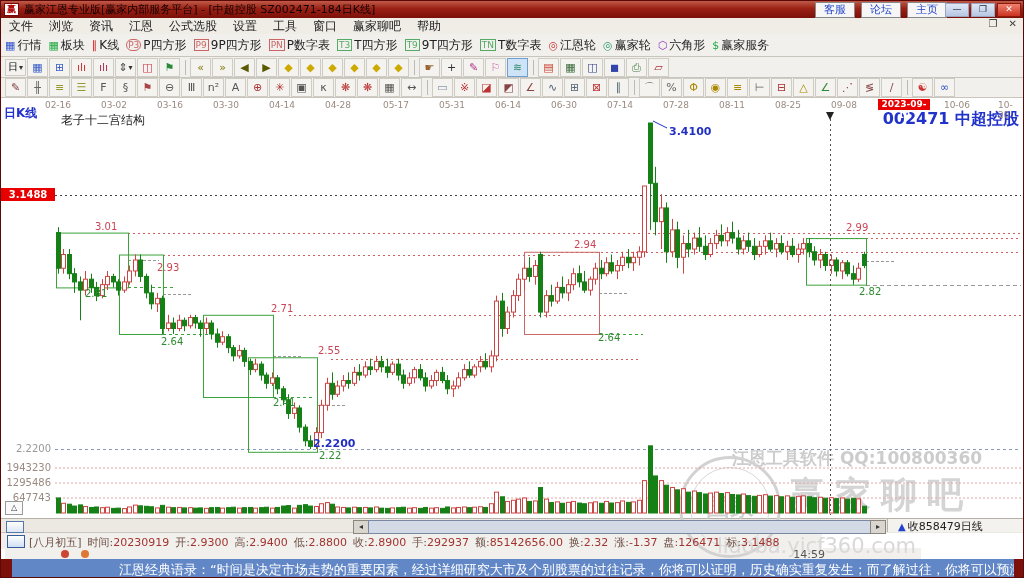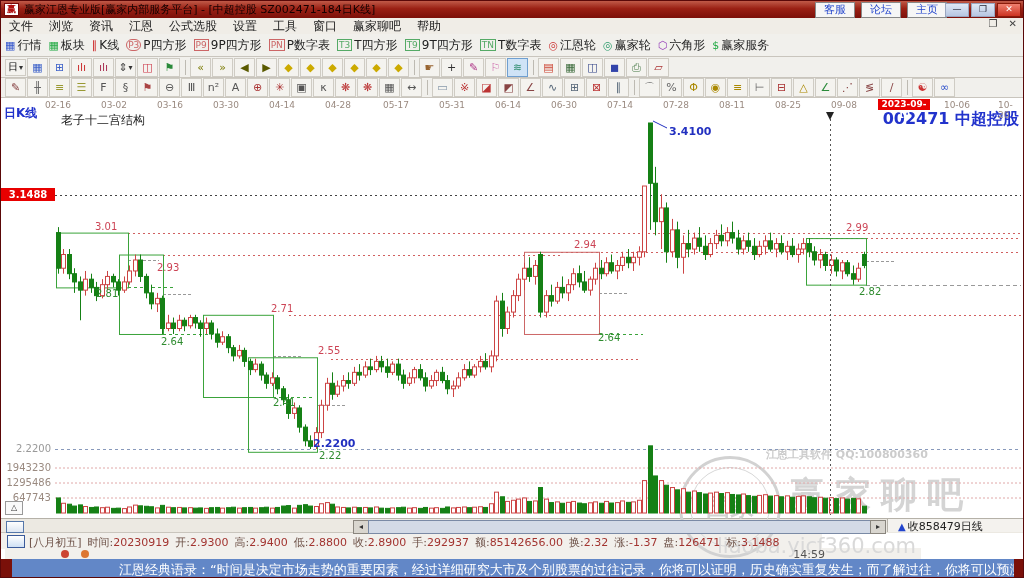--- a/index.html
+++ b/index.html
@@ -401,21 +401,21 @@
       <span class="sep"></span>
       <span class="ibtn">
         <span style="color: rgb(204, 51, 51);">☯</span>
       </span>
       <span class="ibtn">
         <span style="color: rgb(51, 85, 204);">∞</span>
       </span>
     </div>
 
   <div id="chart">
-    <div class="wm" style="left:765px;top:349px;font-size:11px;font-weight:bold;">江恩工具软件  QQ:100800360</div>
+    <div class="wm" style="left:731px;top:349px;font-size:17px;font-weight:bold;">江恩工具软件  QQ:100800360</div>
     <div class="wm" style="left:788px;top:373px;font-size:36px;font-weight:bold;letter-spacing:10px;color:#d4d4d4;">赢家聊吧</div>
     <div class="wm" id="wm-seal">
       <div id="wm-seal-inner">国家</div>
     </div>
     <div class="wm" style="left:716px;top:436px;font-size:21px;color:#d9d9d9;">liaoba.yicf360.com</div>
 
     <div id="kline-lbl">日K线</div>
     <div id="struct-lbl">老子十二宫结构</div>
     <div id="stock-lbl">002471  中超控股</div>
     <div id="date-row">
@@ -919,21 +919,21 @@
         <line x1="863.5" y1="153.78000000000006" x2="863.5" y2="170.22000000000006" stroke="#158015" stroke-width="1"></line>
         <rect x="861.5" y="156.51999999999998" width="4" height="10.960000000000036" fill="#158015" stroke="#158015" stroke-width="1"></rect>
         <rect x="861.5" y="408.2163605010012" width="4" height="6.783639498998832" fill="#158015" stroke="#158015" stroke-width="1"></rect>
         <line x1="829.5" y1="16" x2="829.5" y2="417" stroke="#555" stroke-dasharray="2,3" stroke-width="1"></line>
         <polygon points="825,14 833,14 829,22" fill="#222"></polygon>
         <line x1="652" y1="23" x2="666" y2="30" stroke="#2230c0" stroke-width="1"></line>
       </svg>
     <div id="price-labels">
         <div class="plbl" style="left: 94px; top: 123px; color: rgb(204, 68, 85);">3.01</div>
         <div class="plbl" style="left: 156px; top: 144px; color: rgb(204, 68, 85); margin-top: 20px;">2.93</div>
-        <div class="plbl" style="left: 95px; top: 190px; color: rgb(46, 139, 46);">2.81</div>
+        <div class="plbl" style="left: 84px; top: 190px; color: rgb(46, 139, 46);">2.81</div>
         <div class="plbl" style="left: 160px; top: 238px; color: rgb(46, 139, 46);">2.64</div>
         <div class="plbl" style="left: 270px; top: 205px; color: rgb(204, 68, 85);">2.71</div>
         <div class="plbl" style="left: 272px; top: 299px; color: rgb(46, 139, 46);">2.41</div>
         <div class="plbl" style="left: 317px; top: 247px; color: rgb(204, 68, 85);">2.55</div>
         <div class="plbl" style="left: 312px; top: 339px; color: rgb(34, 48, 192); font-weight: bold; font-size: 11px;">2.2200</div>
         <div class="plbl" style="left: 318px; top: 352px; color: rgb(46, 139, 46);">2.22</div>
         <div class="plbl" style="left: 573px; top: 141px; color: rgb(204, 68, 85);">2.94</div>
         <div class="plbl" style="left: 597px; top: 234px; color: rgb(46, 139, 46);">2.64</div>
         <div class="plbl" style="left: 668px; top: 27px; color: rgb(34, 48, 192); font-weight: bold; font-size: 11px;">3.4100</div>
         <div class="plbl" style="left: 845px; top: 124px; color: rgb(204, 68, 85);">2.99</div>

